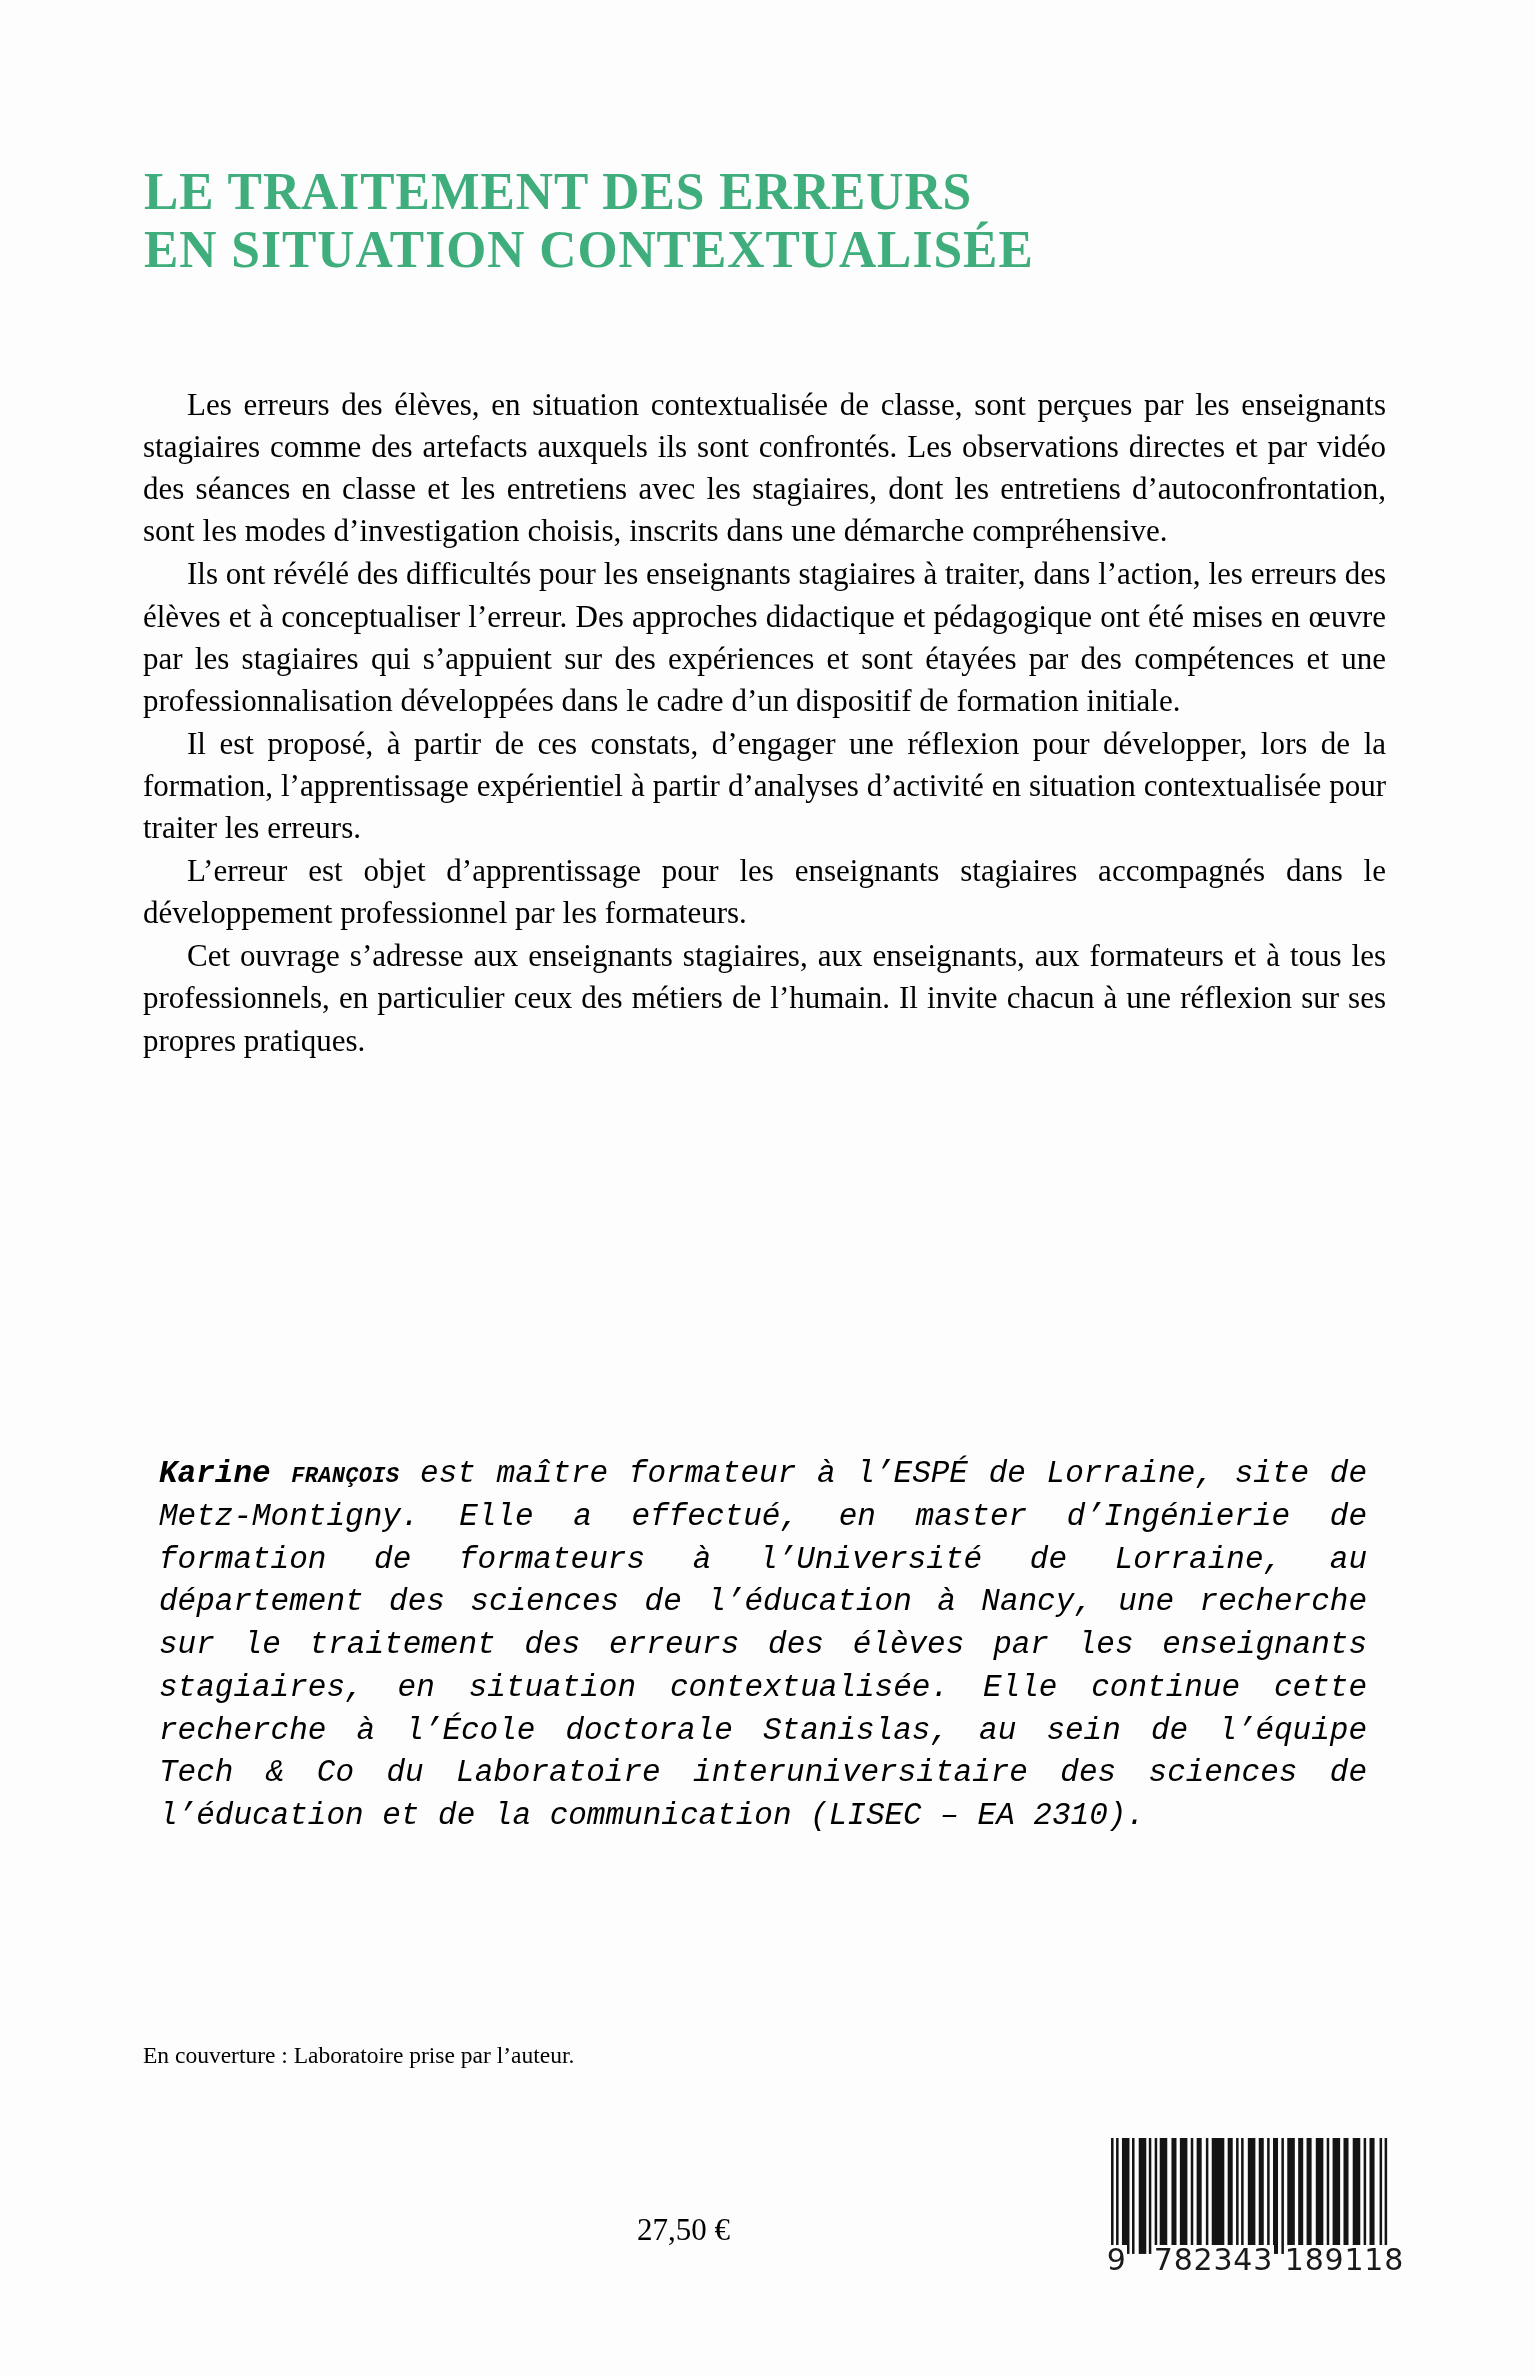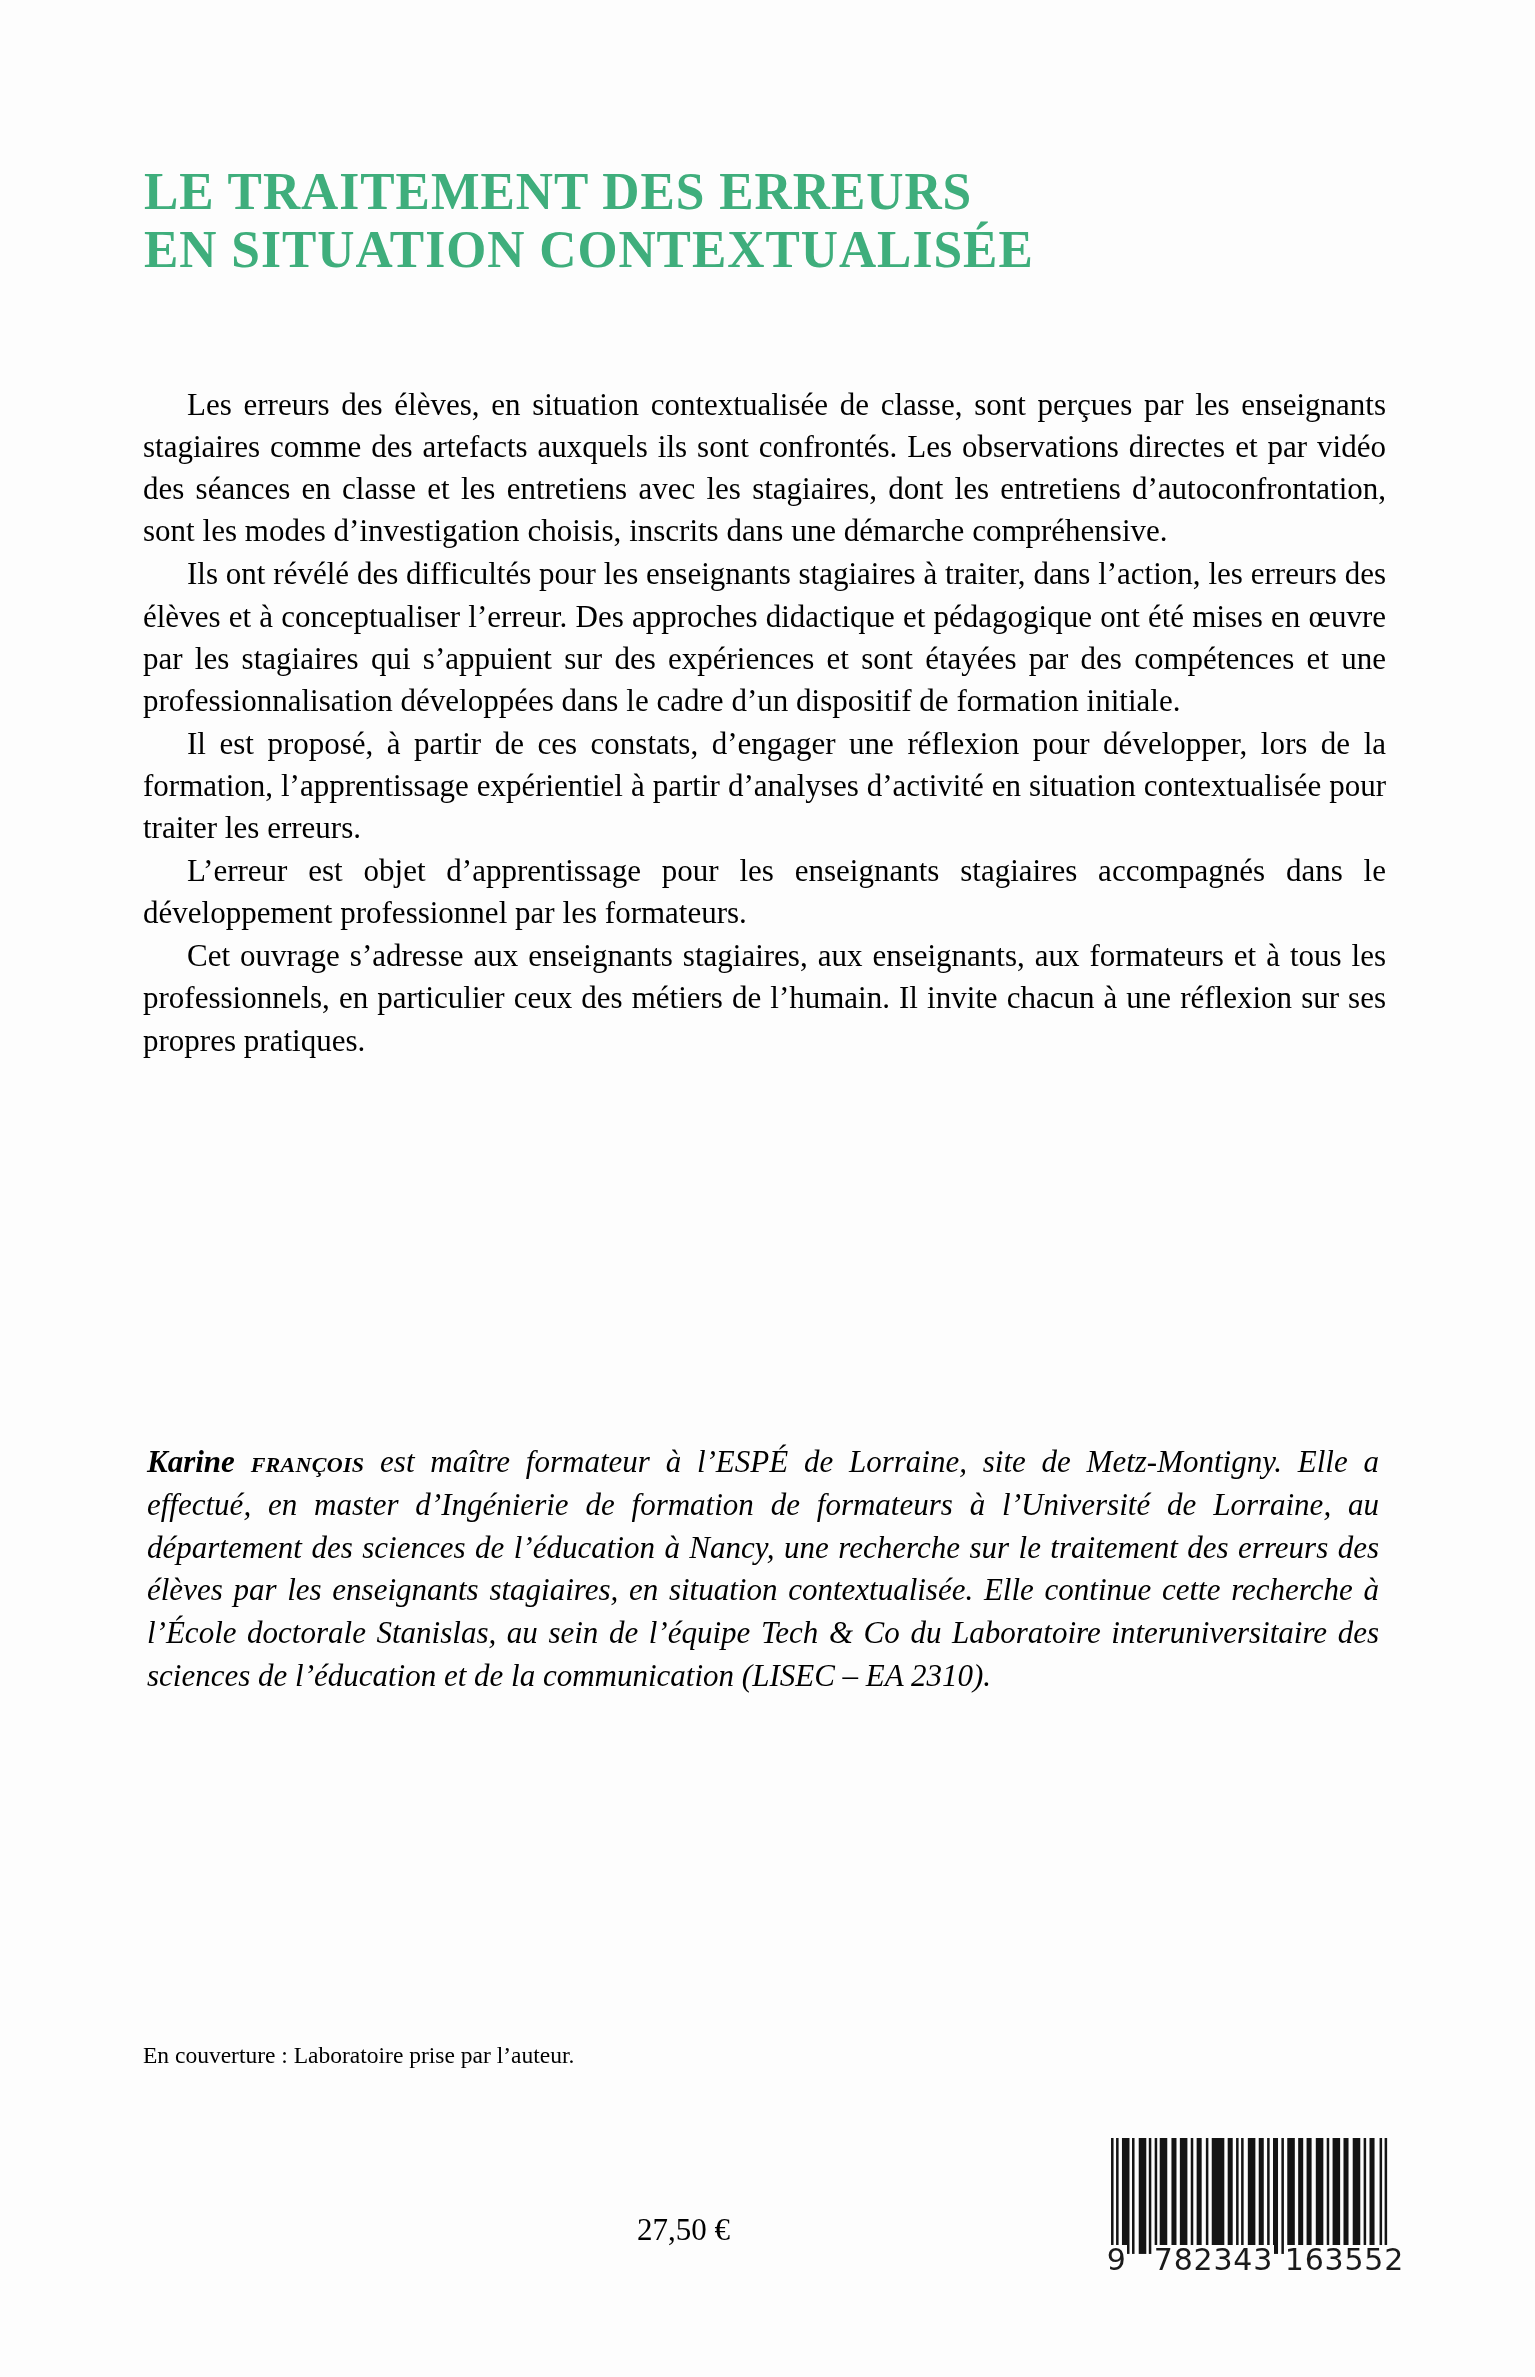--- a/index.html
+++ b/index.html
@@ -64,22 +64,23 @@
     position: absolute;
     left: 143px;
     top: 1437px;
     width: 1240px;
   }
   .bio {
     font-size: 31px;
     line-height: 1.38;
     text-align: justify;
     font-style: italic;
-    margin: 4px;
+    margin: 16px;
     text-indent: 0;
+    font-family: Liberation Mono, monospace;
   }
   .bio .author-first {
     font-weight: 700;
     font-style: italic;
   }
   .bio .author-last {
     font-weight: 700;
     font-style: italic;
     font-variant: small-caps;
     text-transform: lowercase;
@@ -218,18 +219,18 @@
         <rect x="307" y="0" width="3" height="138"></rect>
         <rect x="314" y="0" width="6" height="138"></rect>
 
         <rect x="326" y="0" width="3" height="150"></rect>
         <rect x="332" y="0" width="3" height="150"></rect>
       </g>
     </svg>
     <div class="barcode-digits">
       <span class="bc-d bc-left">9</span>
       <span class="bc-d bc-mid">782343</span>
-      <span class="bc-d bc-right">163552</span>
+      <span class="bc-d bc-right">189118</span>
     </div>
   </div>
 
 </div>
 
 
 </body></html>

